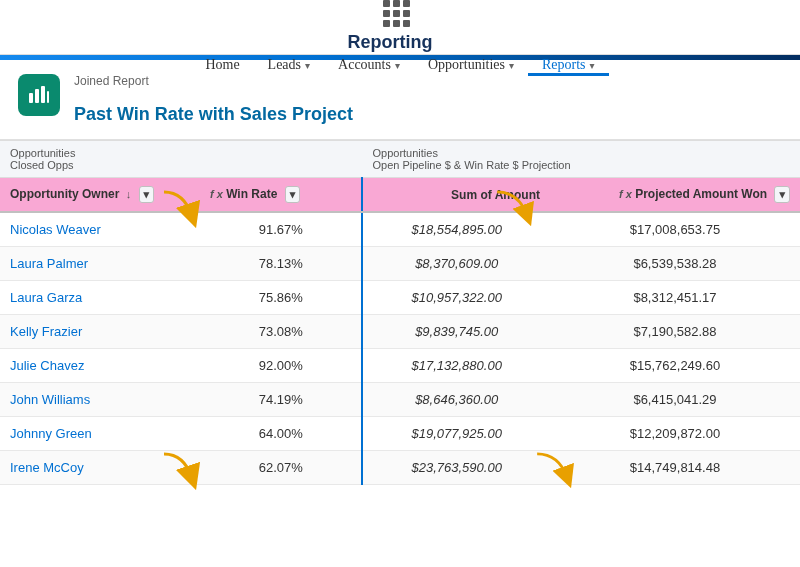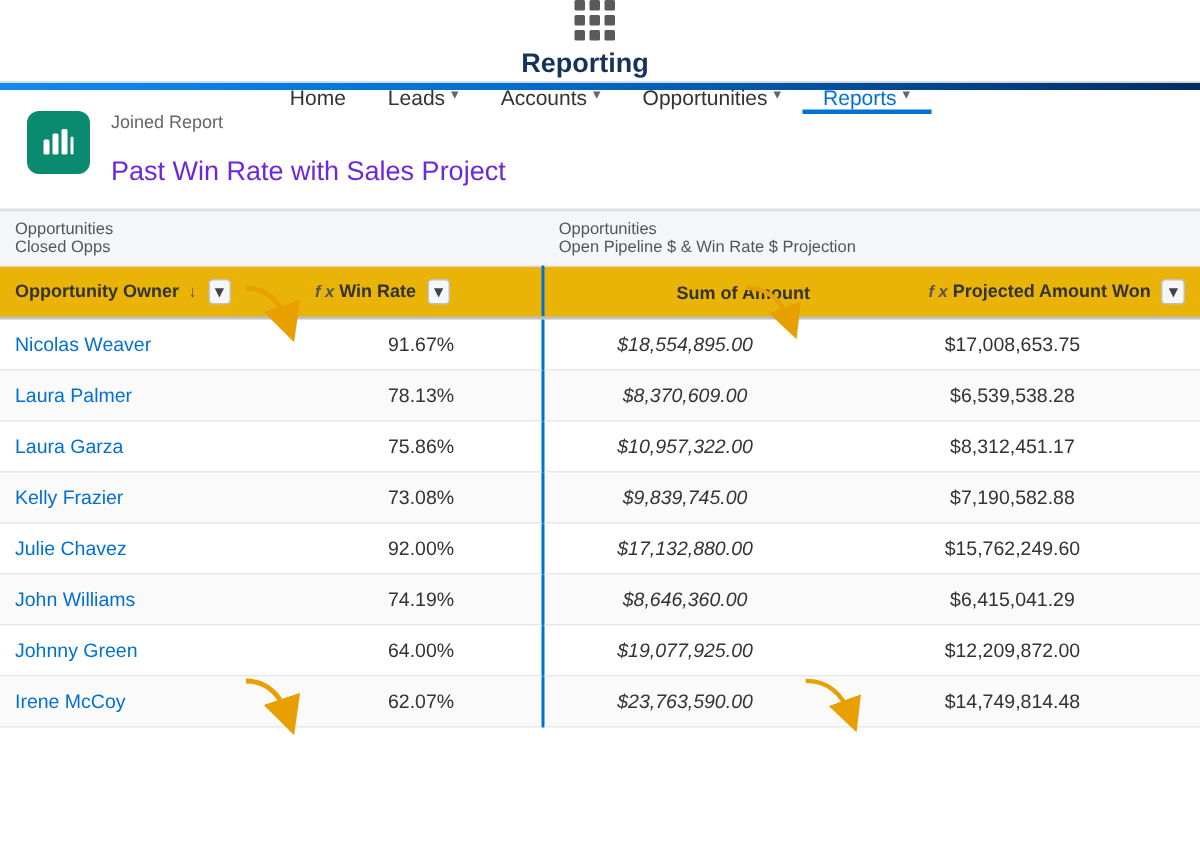--- a/index.html
+++ b/index.html
@@ -38,29 +38,30 @@
       white-space: nowrap;
     }
     .nav-items {
       display: flex;
       align-items: center;
       height: 100%;
       flex: 1;
     }
     .nav-item {
       display: flex;
-      align-items: flex-start;
+      align-items: center;
       height: 100%;
       padding: 0 14px;
       cursor: pointer;
       color: #333;
       font-size: 14px;
       white-space: nowrap;
       border-bottom: 3px solid transparent;
       gap: 4px;
+      font-family: Liberation Serif, serif;
     }
     .nav-item.active {
       border-bottom: 3px solid #0070d2;
       color: #0070d2;
       font-weight: 500;
     }
     .nav-item .chevron {
       font-size: 10px;
       color: #666;
     }
@@ -91,22 +92,22 @@
     }
     .report-icon svg { width: 24px; height: 24px; fill: white; }
     .report-title-block {}
     .report-type {
       font-size: 12px;
       color: #666;
       margin-bottom: 16px;
     }
     .report-title {
       font-size: 18px;
-      font-weight: 400;
-      color: #6d28d9;
+      font-weight: 700;
+      color: #0369a1;
     }
 
     
     .table-wrapper {
       background: #fff;
       overflow: auto;
       height: calc(567px - 55px - 5px - 74px);
     }
     table {
       width: 100%;
@@ -118,21 +119,21 @@
     .group-header-row td {
       background: #f4f6f9;
       padding: 6px 10px;
       font-size: 11px;
       color: #555;
       border-top: 1px solid #ddd;
       border-bottom: 1px solid #ddd;
     }
 
     .col-header-row th {
-      background: #eab308;
+      background: #f9a8d4;
       padding: 8px 10px;
       font-size: 12px;
       color: #333;
       font-weight: 600;
       text-align: left;
       border-bottom: 2px solid #c0c0c0;
       white-space: nowrap;
       margin-left: 42px;
     }
     .col-header-row th.right { text-align: right; }

